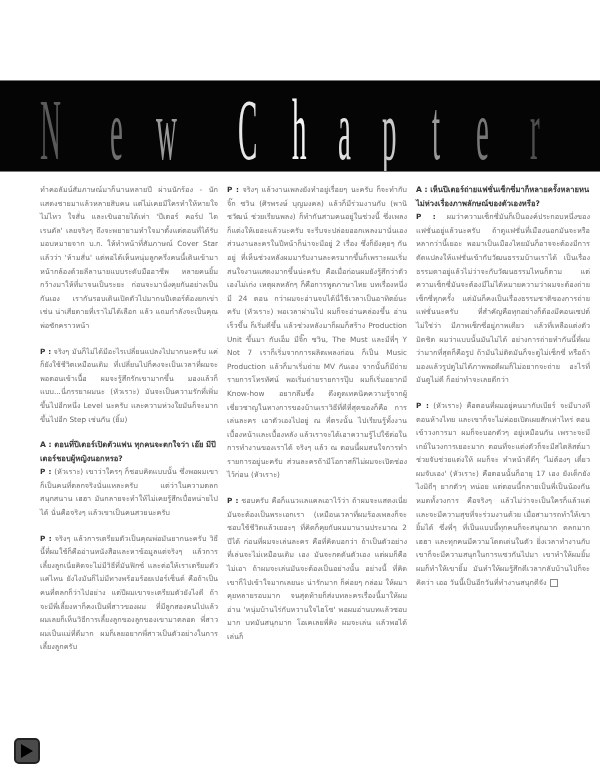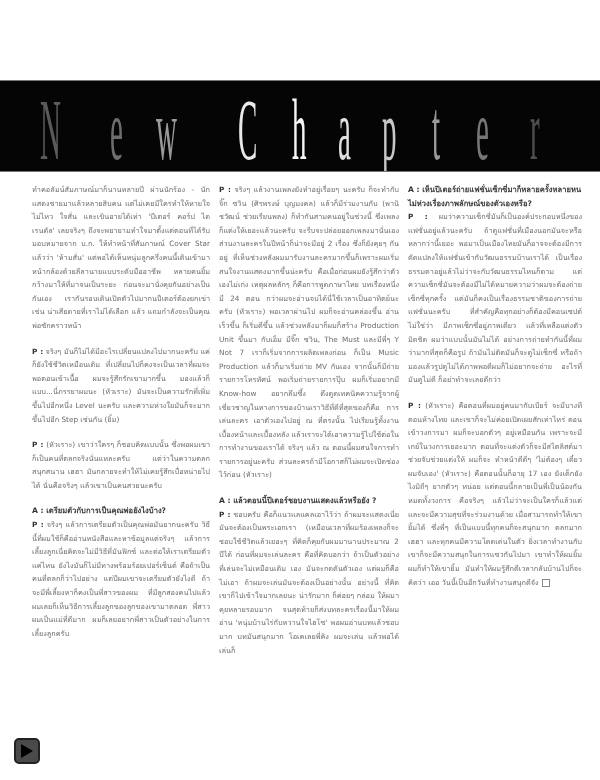--- a/index.html
+++ b/index.html
@@ -11,21 +11,21 @@
     position:absolute; left:0; top:80px; width:600px; height:92px;
     background:#050505; border-top:1px solid #777; border-bottom:1px solid #777;
     box-sizing:border-box; overflow:hidden;
   }
   .letters { display:flex; gap:0; position:absolute; left:30px; top:6px; width:560px; height:86px; }
   .ltr {
     position:absolute; top:0; font-family:"Liberation Serif", serif; font-size:58px;
     transform:scaleX(0.5) scaleY(1.5); transform-origin:left top; line-height:1;
   }
   .columns {
-    position:absolute; top:183px; left:32px; width:546px; height:560px;
+    position:absolute; top:183px; left:40px; width:546px; height:560px;
     display:grid; grid-template-columns:178px 180px 174px; column-gap:9px;
   }
   .col { font-size:7.3px; line-height:13.6px; color:#6a6a6a; }
   .col p { margin:0 0 12px 0; text-align:justify; }
   .q { font-weight:bold; color:#3a3a3a; font-size:7.6px; }
   .a-label, .p-label { font-weight:bold; color:#333; }
   .play-btn {
     position:absolute; left:14px; top:738px; width:26px; height:26px;
     background:#4a4a4a; border:2px solid #222; border-radius:5px; box-sizing:border-box;
     display:flex; align-items:center; justify-content:center; cursor:pointer;
@@ -52,34 +52,33 @@
 </div>
 
 <div class="columns">
 
   <div class="col">
     <p>ทำคอลัมน์สัมภาษณ์มาก็นานหลายปี ผ่านนักร้อง - นักแสดงชายมาแล้วหลายสิบคน แต่ไม่เคยมีใครทำให้หายใจไม่ไหว ใจสั่น และเขินอายได้เท่า 'ปีเตอร์ คอร์ป ไดเรนดัล' เลยจริงๆ ถึงจะพยายามทำใจมาตั้งแต่ตอนที่ได้รับมอบหมายจาก บ.ก. ให้ทำหน้าที่สัมภาษณ์ Cover Star แล้วว่า 'ห้ามสั่น' แต่พอได้เห็นหนุ่มลูกครึ่งคนนี้เดินเข้ามาหน้ากล้องด้วยลีลานายแบบระดับมืออาชีพ หลายคนยิ้มกว้างมาให้ที่มาจนเป็นระยะ ก่อนจะมานั่งคุยกันอย่างเป็นกันเอง เรากันรอบเดินเปิดตัวไปมากนปีเตอร์ต้องยกเข่า เช่น น่าเสียดายที่เราไม่ได้เลือก แล้ว แถมกำลังจะเป็นคุณพ่อซักคราวหน้า</p>
     <div>
       <p><span class="p-label">P :</span> <span>จริงๆ มันก็ไม่ได้มีอะไรเปลี่ยนแปลงไปมากนะครับ แค่ก็ยังใช้ชีวิตเหมือนเดิม ที่เปลี่ยนไปก็คงจะเป็นเวลาที่ผมจะพอตอนเข้าเนื้อ ผมจะรู้สึกรักเขามากขึ้น มองแล้วก็แบบ...นี่ภรรยาผมนะ (หัวเราะ) มันจะเป็นความรักที่เพิ่มขึ้นไปอีกหนึ่ง Level นะครับ และความห่วงใยมันก็จะมากขึ้นไปอีก Step เช่นกัน (ยิ้ม)</span></p>
     </div>
     <div>
+      <div class="q"><span class="a-label">A :</span> <span>ตอนที่ปีเตอร์เปิดตัวแฟน ทุกคนจะตกใจว่า เอ๊ย มีปีเตอร์ชอบผู้หญิงนอกหรอ?</span></div>
       <p><span class="p-label">P :</span> <span>(หัวเราะ) เขาว่าใครๆ ก็ชอบคิดแบบนั้น ซึ่งพอผมเขาก็เป็นคนที่ตลกจริงนั่นแหละครับ แต่ว่าในความตลก สนุกสนาน เฮฮา มันกลายจะทำให้ไม่เคยรู้สึกเบื่อหน่ายไปได้ นั่นคือจริงๆ แล้วเขาเป็นคนสวยนะครับ</span></p>
     </div>
     <div>
-      <div class="q"><span class="a-label">A :</span> <span>เตรียมตัวกับการเป็นคุณพ่อยังไงบ้าง?</span></div>
       <p><span class="p-label">P :</span> <span>จริงๆ แล้วการเตรียมตัวเป็นคุณพ่อมันยากนะครับ วิธีนี้ที่ผมใช้ก็คืออ่านหนังสือและหาข้อมูลแต่จริงๆ แล้วการเลี้ยงลูกเนี่ยคิดจะไม่มีวิธีที่มันฟิกซ์ และต่อให้เราเตรียมตัวแค่ไหน ยังไงมันก็ไม่มีทางพร้อมร้อยเปอร์เซ็นต์ คือถ้าเป็นคนที่ตลกก็ว่าไปอย่าง แต่ปีผมเขาจะเตรียมตัวยังไงดี ถ้าจะมีพี่เลี้ยงหาก็คงเป็นพี่สาวของผม ที่มีลูกสองคนไปแล้ว ผมเลยก็เห็นวิธีการเลี้ยงลูกของลูกของเขามาตลอด พี่สาวผมเป็นแม่ที่ดีมาก ผมก็เลยอยากพี่สาวเป็นตัวอย่างในการเลี้ยงลูกครับ</span></p>
     </div>
   </div>
 
   <div class="col">
     <div>
       <p><span class="p-label">P :</span> <span>จริงๆ แล้วงานเพลงยังทำอยู่เรื่อยๆ นะครับ ก็จะทำกับ จิ๊ก ซวิน (ศิรพรงษ์ บุญมงคล) แล้วก็มีร่วมงานกับ (พานิชวัฒน์ ช่วยเรียนพลง) ก็ทำกันสามคนอยู่ในช่วงนี้ ซึ่งเพลงก็แต่งให้เยอะแล้วนะครับ จะรีบจะปล่อยออกเพลงมานั่นเอง ส่วนงานละครในปีหน้าก็น่าจะมีอยู่ 2 เรื่อง ซึ่งก็ยังคุยๆ กันอยู่ ที่เห็นช่วงหลังผมมารับงานละครมากขึ้นก็เพราะผมเริ่มสนใจงานแสดงมากขึ้นน่ะครับ คือเมื่อก่อนผมยังรู้สึกว่าตัวเองไม่เก่ง เหตุผลหลักๆ ก็คือการพูดภาษาไทย บทเรื่องหนึ่งมี 24 ตอน กว่าผมจะอ่านจบได้นี่ใช้เวลาเป็นอาทิตย์นะครับ (หัวเราะ) พอเวลาผ่านไป ผมก็จะอ่านคล่องขึ้น อ่านเร็วขึ้น ก็เริ่มดีขึ้น แล้วช่วงหลังมาก็ผมก็สร้าง Production Unit ขึ้นมา กับเอ็ม มีจิ๊ก ซวิน, The Must และมีพี่ๆ Y Not 7 เราก็เริ่มจากการผลิตเพลงก่อน ก็เป็น Music Production แล้วก็มาเริ่มถ่าย MV กันเอง จากนั้นก็มีถ่ายรายการโทรทัศน์ พอเริ่มถ่ายรายการปุ๊บ ผมก็เริ่มอยากมี Know-how อยากลึมซึ้ง ดึงดูดเทคนิคความรู้จากผู้เชี่ยวชาญในทางการของบ้านเราวิธีที่ดีที่สุดของก็คือ การเล่นละคร เอาตัวเองไปอยู่ ณ ที่ตรงนั้น ไปเรียนรู้ทั้งงานเบื้องหน้าและเบื้องหลัง แล้วเราจะได้เอาความรู้ไปใช้ต่อในการทำงานของเราได้ จริงๆ แล้ว ณ ตอนนี้ผมสนใจการทำรายการอยู่นะครับ ส่วนละครถ้ามีโอกาสก็ไม่ผมจะเปิดช่องไว้ก่อน (หัวเราะ)</span></p>
     </div>
     <div>
-      <div class="q"><span class="a-label">A :</span> <span>แล้วตอนนี้ปีเตอร์ชอบงานแสดงแล้วหรือยัง ?</span></div>
       <p><span class="p-label">P :</span> <span>ชอบครับ คือก็แนวแลแคลเอาไว้ว่า ถ้าผมจะแสดงเนี่ย มันจะต้องเป็นพระเอกเรา (เหมือนเวลาที่ผมร้องเพลงก็จะชอบใช้ชีวิตแล้วเยอะๆ ที่คิดก็คุยกับผมมานานประมาณ 2 ปีได้ ก่อนที่ผมจะเล่นละคร คือที่คิดบอกว่า ถ้าเป็นตัวอย่างที่เล่นจะไม่เหมือนเดิม เอง มันจะกดดันตัวเอง แต่ผมก็คือ ไม่เอา ถ้าผมจะเล่นมันจะต้องเป็นอย่างนั้น อย่างนี้ ที่คิดเขาก็ไปเข้าใจมากเลยนะ น่ารักมาก ก็ค่อยๆ กล่อม ให้ผมาคุยหลายรอบมาก จนสุดท้ายก็ส่งบทละครเรื่องนี้มาให้ผมอ่าน 'หนุ่มบ้านไร่กับหวานใจไฮโซ' พอผมอ่านบทแล้วชอบมาก บทมันสนุกมาก โอเคเลยพี่คิง ผมจะเล่น แล้วพอได้เล่นก็</span></p>
     </div>
   </div>
 
   <div class="col">
     <div>
       <div class="q"><span class="a-label">A :</span> <span>เห็นปีเตอร์ถ่ายแฟชั่นเซ็กซี่มาก็หลายครั้งหลายหนไม่ห่วงเรื่องภาพลักษณ์ของตัวเองหรือ?</span></div>
       <p><span class="p-label">P :</span> <span>ผมว่าความเซ็กซี่มันก็เป็นองค์ประกอบหนึ่งของแฟชั่นอยู่แล้วนะครับ ถ้าดูแฟชั่นที่เมืองนอกมันจะหรือหลากว่านี้เยอะ พอมาเป็นเมืองไทยมันก็อาจจะต้องมีการดัดแปลงให้แฟชั่นเข้ากับวัฒนธรรมบ้านเราได้ เป็นเรื่องธรรมดาอยู่แล้วไม่ว่าจะกับวัฒนธรรมไหนก็ตาม แต่ความเซ็กซี่มันจะต้องมีไม่ได้หมายความว่าผมจะต้องถ่ายเซ็กซี่ทุกครั้ง แต่มันก็คงเป็นเรื่องธรรมชาติของการถ่ายแฟชั่นนะครับ ที่สำคัญคือทุกอย่างก็ต้องมีคอนเซปต์ ไม่ใช่ว่า มีภาพเซ็กซี่อยู่ภาพเดียว แล้วที่เหลือแต่งตัวมิดชิด ผมว่าแบบนั้นมันไม่ได้ อย่างการถ่ายทำกันนี้ที่ผมว่ามากที่สุดก็คือรูป ถ้ามันไม่ติดมันก็จะดูไม่เซ็กซี่ หรือถ้ามองแล้วรูปดูไม่ได้ภาพพอดีผมก็ไม่อยากจะถ่าย อะไรที่มันดูไม่ดี ก็อย่าทำจะเลยดีกว่า</span></p>
     </div>
     <div>

